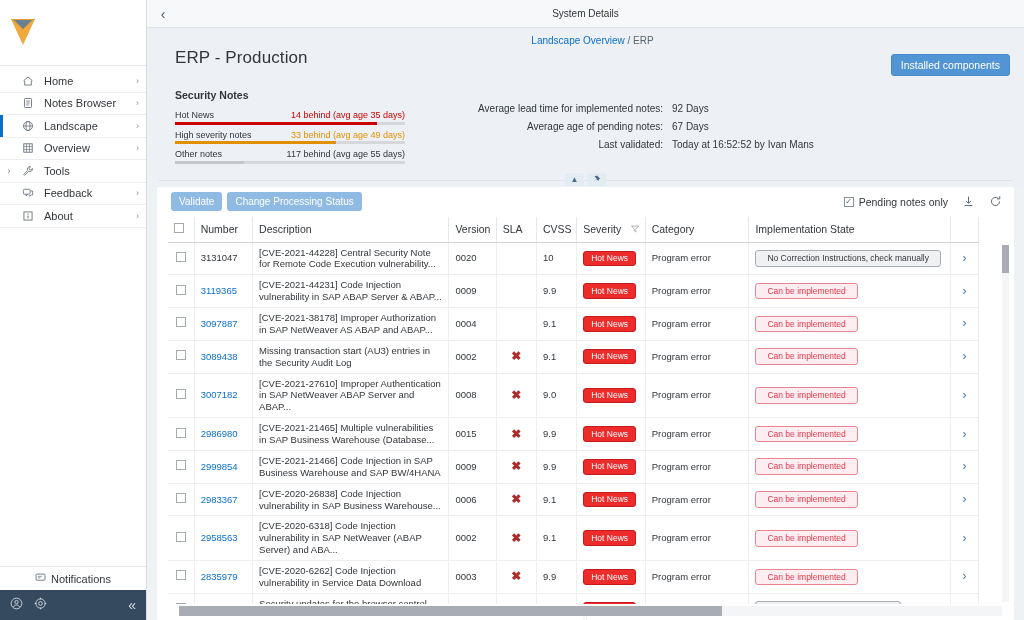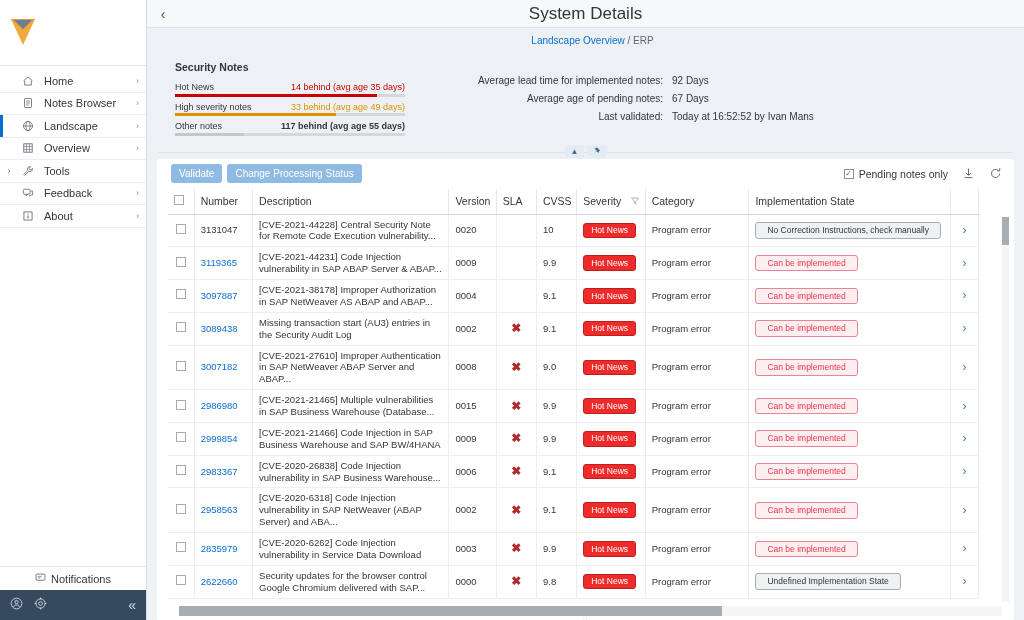--- a/index.html
+++ b/index.html
@@ -73,21 +73,21 @@
     display: flex; align-items: center;
     border-bottom: 1px solid #dfe3e6;
     position: relative; flex: 0 0 28px;
   }
   .topbar-back {
     width: 32px; text-align: center; font-size: 14px;
     color: #3f5161; cursor: pointer;
   }
   .topbar-title {
     position: absolute; left: 0; right: 0; text-align: center;
-    font-size: 17px; color: #32363a; pointer-events: none;
+    font-size: 10px; color: #32363a; pointer-events: none;
   }
 
   .hero {
     background: #edf1f5; padding: 7px 0 0 0;
     flex: 0 0 auto;
   }
   .hero-inner { padding: 0 14px 0 28px; }
   .crumb { font-size: 10px; color: #0a6ed1; margin-bottom: 2px; text-align: center; }
   .crumb .sep, .crumb .leaf { color: #5b6670; }
   .hero-row { display: flex; align-items: flex-start; }
@@ -353,20 +353,25 @@
 
     <div class="topbar">
       <span class="topbar-back">‹</span>
       <span class="topbar-title">System Details</span>
     </div>
 
     <div class="hero">
       <div class="hero-inner">
         <div class="crumb">
           <span>Landscape Overview</span><span class="sep"> / </span><span class="leaf">ERP</span>
+        </div>
+        <div class="hero-row">
+          <div class="hero-title">ERP - Production</div>
+          <div class="hero-spacer"></div>
+          <button class="btn-primary">Installed components</button>
         </div>
       </div>
 
       <div class="summary">
         <div class="sn-block">
           <div class="sn-title">Security Notes</div>
           <div id="sn-rows">
               <div class="sn-row">
                 <div class="sn-line">
                   <span class="sn-name">Hot News</span>
@@ -384,21 +389,21 @@
                   <span class="sn-val" style="color: rgb(224, 144, 0);">33 behind (avg age 49 days)</span>
                 </div>
                 <div class="sn-bar">
                   <i style="width: 70%; background: rgb(224, 144, 0);"></i>
                 </div>
               </div>
               <div class="sn-row">
                 <div class="sn-line">
                   <span class="sn-name">Other notes</span>
                   <span class="sn-flex"></span>
-                  <span class="sn-val" style="color: rgb(50, 54, 58); font-weight: bold;">117 behind (avg age 55 days)</span>
+                  <span class="sn-val" style="color: rgb(50, 54, 58);">117 behind (avg age 55 days)</span>
                 </div>
                 <div class="sn-bar">
                   <i style="width: 30%; background: rgb(196, 200, 203);"></i>
                 </div>
               </div>
             </div>
         </div>
         <div class="kv" id="kv-rows">
             <div class="kv-row">
               <span class="kv-k">Average lead time for implemented notes:</span>

